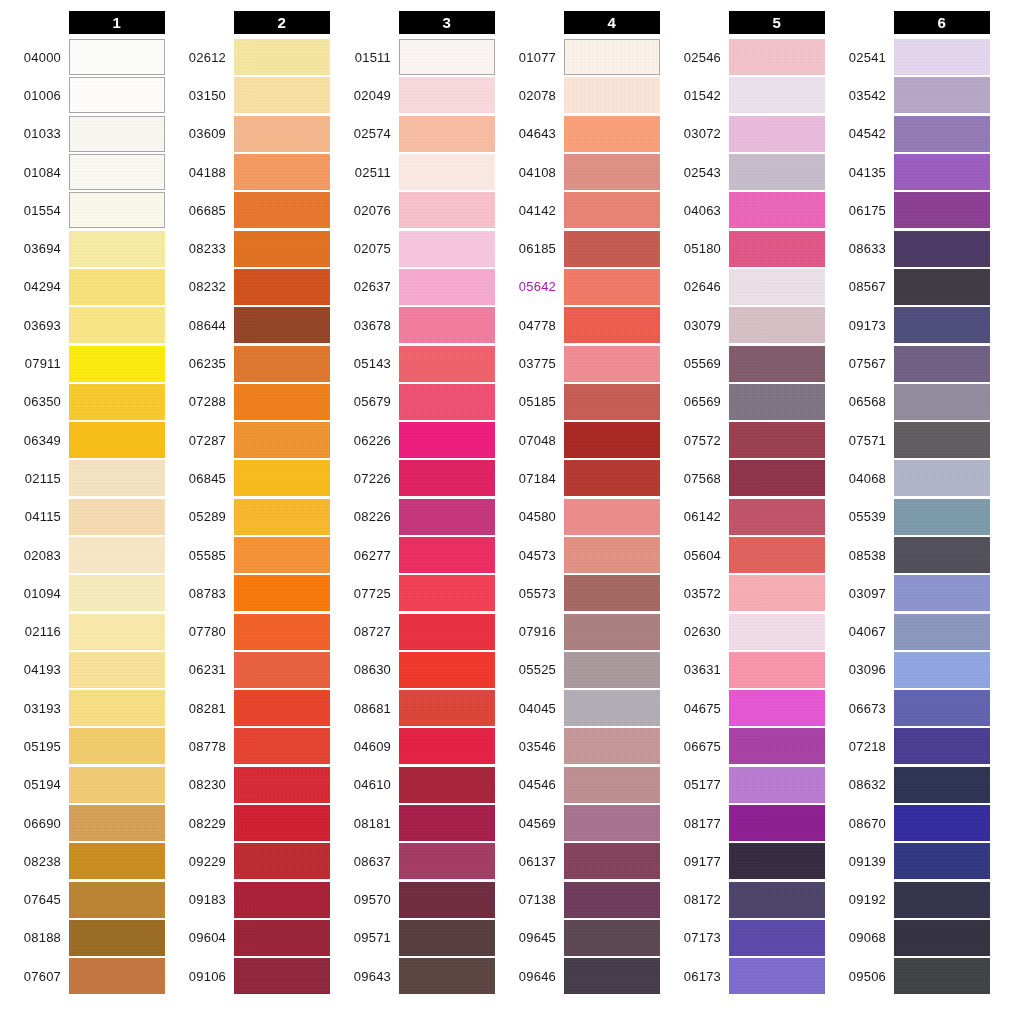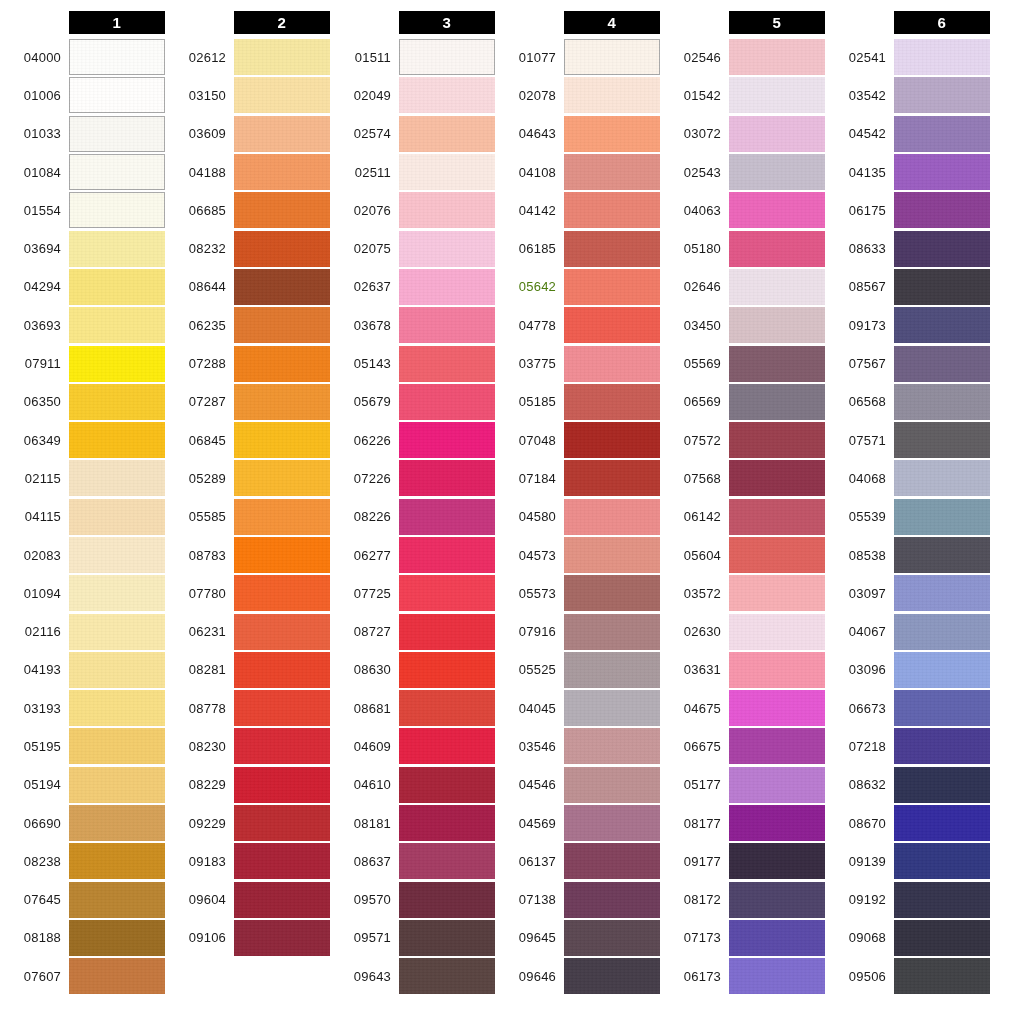--- a/index.html
+++ b/index.html
@@ -211,20 +211,24 @@
       </div>
       <div class="swatch-row">
         <div class="swatch-code" style="color: rgb(26, 26, 26);">04188</div>
         <div class="swatch-chip" style="background-color: rgb(244, 153, 96);"></div>
       </div>
       <div class="swatch-row">
         <div class="swatch-code" style="color: rgb(26, 26, 26);">06685</div>
         <div class="swatch-chip" style="background-color: rgb(232, 118, 44);"></div>
       </div>
       <div class="swatch-row">
+        <div class="swatch-code" style="color: rgb(26, 26, 26);">08233</div>
+        <div class="swatch-chip" style="background-color: rgb(225, 113, 31);"></div>
+      </div>
+      <div class="swatch-row">
         <div class="swatch-code" style="color: rgb(26, 26, 26);">08232</div>
         <div class="swatch-chip" style="background-color: rgb(209, 80, 29);"></div>
       </div>
       <div class="swatch-row">
         <div class="swatch-code" style="color: rgb(26, 26, 26);">08644</div>
         <div class="swatch-chip" style="background-color: rgb(148, 66, 36);"></div>
       </div>
       <div class="swatch-row">
         <div class="swatch-code" style="color: rgb(26, 26, 26);">06235</div>
         <div class="swatch-chip" style="background-color: rgb(224, 118, 44);"></div>
@@ -421,21 +425,21 @@
       </div>
       <div class="swatch-row">
         <div class="swatch-code" style="color: rgb(26, 26, 26);">04142</div>
         <div class="swatch-chip" style="background-color: rgb(234, 130, 114);"></div>
       </div>
       <div class="swatch-row">
         <div class="swatch-code" style="color: rgb(26, 26, 26);">06185</div>
         <div class="swatch-chip" style="background-color: rgb(197, 90, 78);"></div>
       </div>
       <div class="swatch-row">
-        <div class="swatch-code" style="color: #4d7c0f;">05642</div>
+        <div class="swatch-code" style="color: #a21caf;">05642</div>
         <div class="swatch-chip" style="background-color: rgb(241, 121, 101);"></div>
       </div>
       <div class="swatch-row">
         <div class="swatch-code" style="color: rgb(26, 26, 26);">04778</div>
         <div class="swatch-chip" style="background-color: rgb(239, 91, 77);"></div>
       </div>
       <div class="swatch-row">
         <div class="swatch-code" style="color: rgb(26, 26, 26);">03775</div>
         <div class="swatch-chip" style="background-color: rgb(240, 139, 147);"></div>
       </div>
@@ -530,21 +534,21 @@
       </div>
       <div class="swatch-row">
         <div class="swatch-code" style="color: rgb(26, 26, 26);">05180</div>
         <div class="swatch-chip" style="background-color: rgb(225, 85, 134);"></div>
       </div>
       <div class="swatch-row">
         <div class="swatch-code" style="color: rgb(26, 26, 26);">02646</div>
         <div class="swatch-chip" style="background-color: rgb(236, 224, 233);"></div>
       </div>
       <div class="swatch-row">
-        <div class="swatch-code" style="color: rgb(26, 26, 26);">03450</div>
+        <div class="swatch-code" style="color: rgb(26, 26, 26);">03079</div>
         <div class="swatch-chip" style="background-color: rgb(215, 192, 197);"></div>
       </div>
       <div class="swatch-row">
         <div class="swatch-code" style="color: rgb(26, 26, 26);">05569</div>
         <div class="swatch-chip" style="background-color: rgb(128, 90, 106);"></div>
       </div>
       <div class="swatch-row">
         <div class="swatch-code" style="color: rgb(26, 26, 26);">06569</div>
         <div class="swatch-chip" style="background-color: rgb(125, 116, 131);"></div>
       </div>

